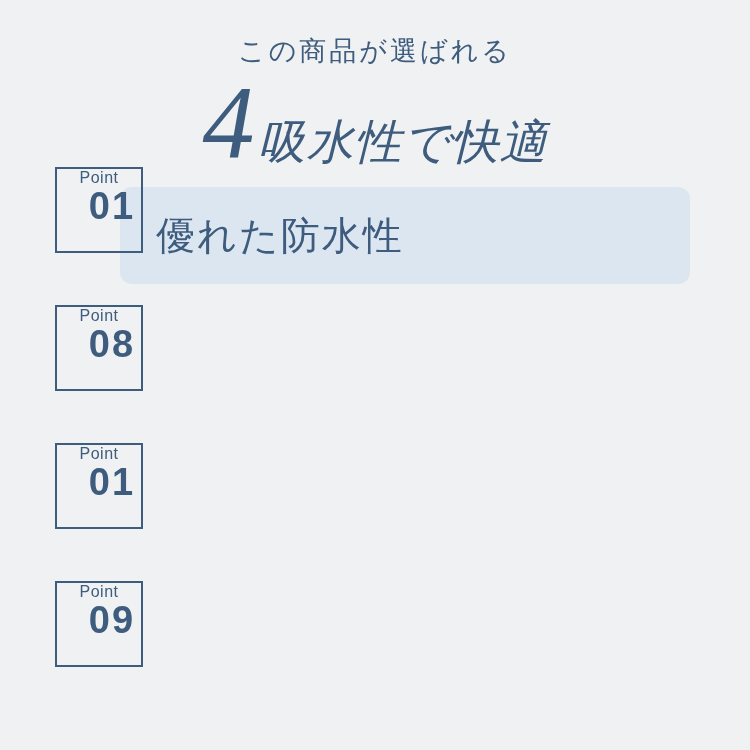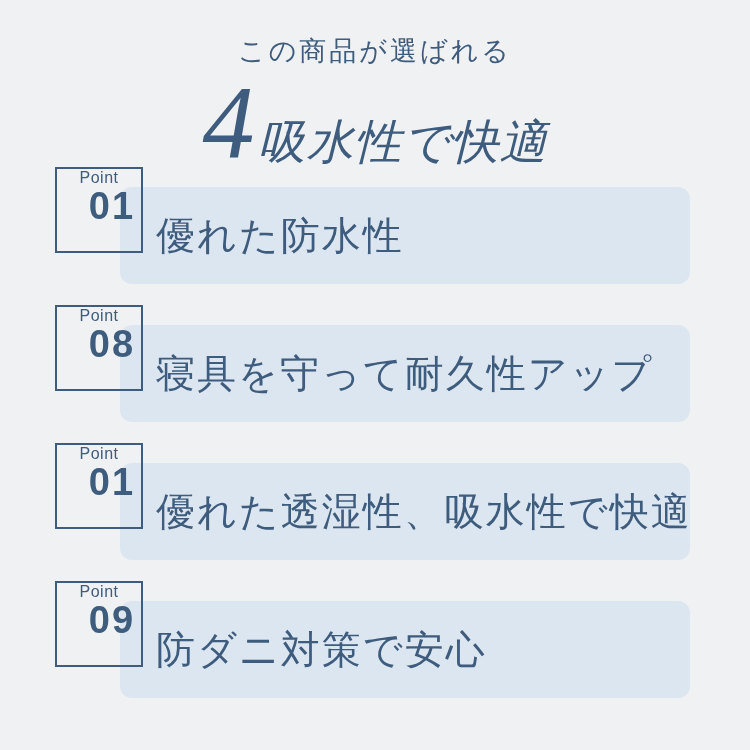--- a/index.html
+++ b/index.html
@@ -130,42 +130,33 @@
     <div class="bar">
       <div class="bar-text">優れた防水性</div>
     </div>
     <div class="pbox">
       <div class="plabel">Point</div>
       <div class="pnum">01</div>
     </div>
   </div>
 
   <div class="section s2">
-    <div class="bar">
-      <div class="bar-text">寝具を守って耐久性アップ</div>
-    </div>
     <div class="pbox">
       <div class="plabel">Point</div>
       <div class="pnum">08</div>
     </div>
   </div>
 
   <div class="section s3">
-    <div class="bar">
-      <div class="bar-text">優れた透湿性、吸水性で快適</div>
-    </div>
     <div class="pbox">
       <div class="plabel">Point</div>
       <div class="pnum">01</div>
     </div>
   </div>
 
   <div class="section s4">
-    <div class="bar">
-      <div class="bar-text">防ダニ対策で安心</div>
-    </div>
     <div class="pbox">
       <div class="plabel">Point</div>
       <div class="pnum">09</div>
     </div>
   </div>
 
 </div>
 
 </body></html>

